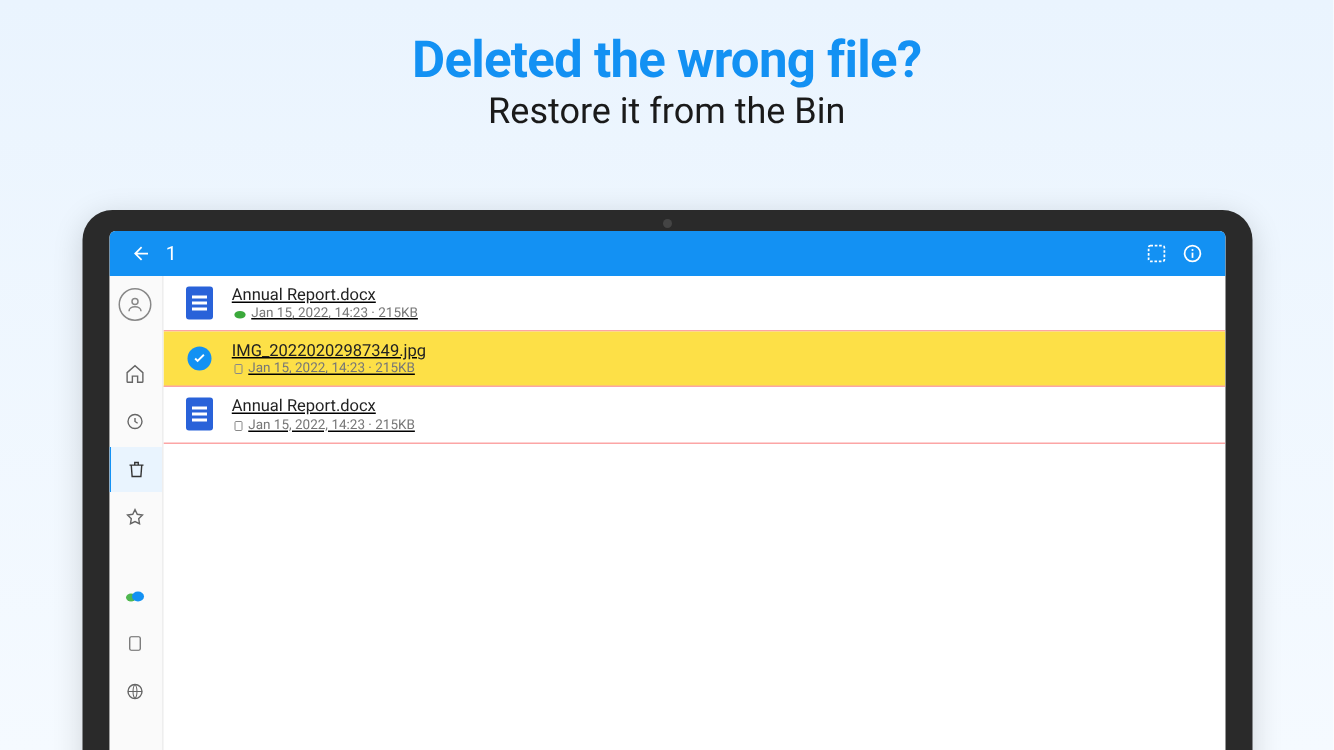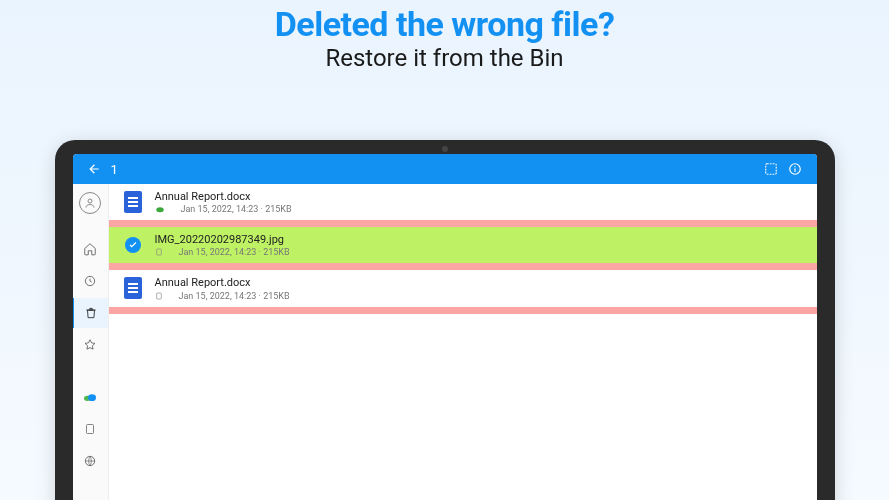--- a/index.html
+++ b/index.html
@@ -3,21 +3,21 @@
 <meta charset="utf-8">
 <style>
 * { box-sizing: border-box; margin: 0; padding: 0; }
 body {
   width: 889px; height: 500px;
   background: linear-gradient(to bottom, #eaf4fe 0%, #f5faff 100%);
   font-family: -apple-system, "Segoe UI", Roboto, Arial, sans-serif;
   overflow: hidden;
   position: relative;
 }
-.hero { text-align: center; padding-top: 4px; }
+.hero { text-align: center; padding-top: 20px; }
 .hero-title { font-size: 34px; font-weight: 700; color: #1391f3; letter-spacing: -0.5px; }
 .hero-subtitle { font-size: 24px; color: #1a1a1a; margin-top: 0; font-weight: 400; }
 
 .tablet {
   position: absolute;
   left: 50%; transform: translateX(-50%);
   top: 140px;
   width: 780px; height: 520px;
   background: #2a2a2a;
   border-radius: 20px;
@@ -83,23 +83,24 @@
 .content { flex: 1; display: flex; flex-direction: column; overflow: auto; }
 .section-header {
   font-size: 10px; font-weight: 600; color: #333;
   padding: 7px 12px 5px;
   border-bottom: 1px solid #eee;
 }
 .file-row {
   display: flex; align-items: center;
   padding: 6px 12px;
   gap: 10px;
-  border-bottom: 7px solid #fca5a5;
-}
-.file-row.selected { background: #bef264; align-items: center; }
+  border-bottom: 1px solid #fca5a5;
+  text-decoration: underline;
+}
+.file-row.selected { background: #fde047; align-items: center; }
 .file-icon {
   width: 24px; height: 24px;
   display:flex; align-items:center; justify-content:center;
   flex-shrink: 0;
 }
 .doc-box {
   width: 18px; height: 22px; background: #2962d9; border-radius: 2px;
   position: relative;
 }
 .doc-box::before, .doc-box::after {
@@ -107,21 +108,21 @@
 }
 .doc-box::before { top: 6px; }
 .doc-box::after { top: 10px; box-shadow: 0 4px 0 #fff; }
 .check-circle {
   width: 16px; height: 16px; border-radius: 50%;
   background: #1391f3;
   display:flex; align-items:center; justify-content:center;
 }
 .file-info { flex: 1; min-width: 0; }
 .file-name { font-size: 11px; color: #222; line-height: 1.2; }
-.file-meta { font-size: 9px; color: #777; display:flex; align-items:center; gap:16px; margin-top:1px; }
+.file-meta { font-size: 9px; color: #777; display:flex; align-items:center; gap:3px; margin-top:1px; }
 .meta-icon { display:inline-flex; align-items:center; }
 svg { display:block; }
 </style>
 </head>
 <body>
 
 <div class="hero">
   <div class="hero-title">Deleted the wrong file?</div>
   <div class="hero-subtitle">Restore it from the Bin</div>
 </div>

